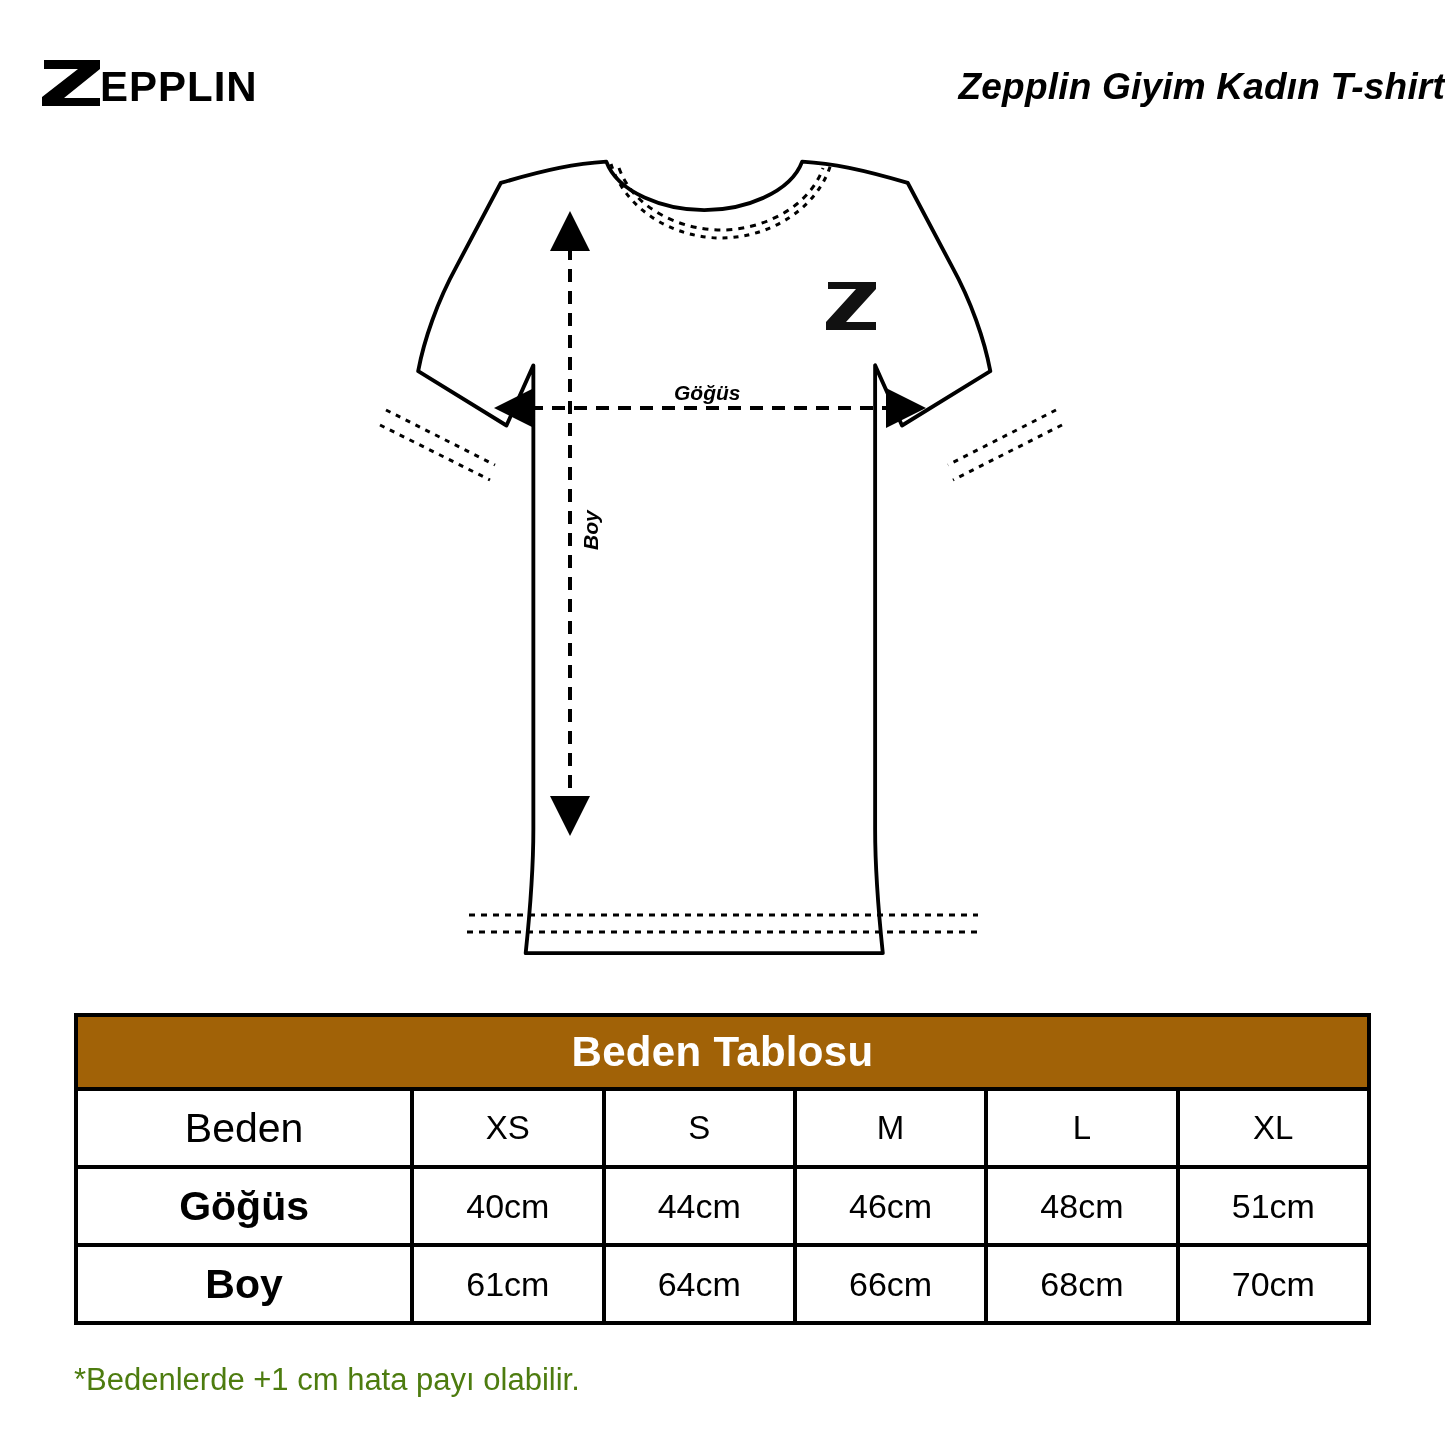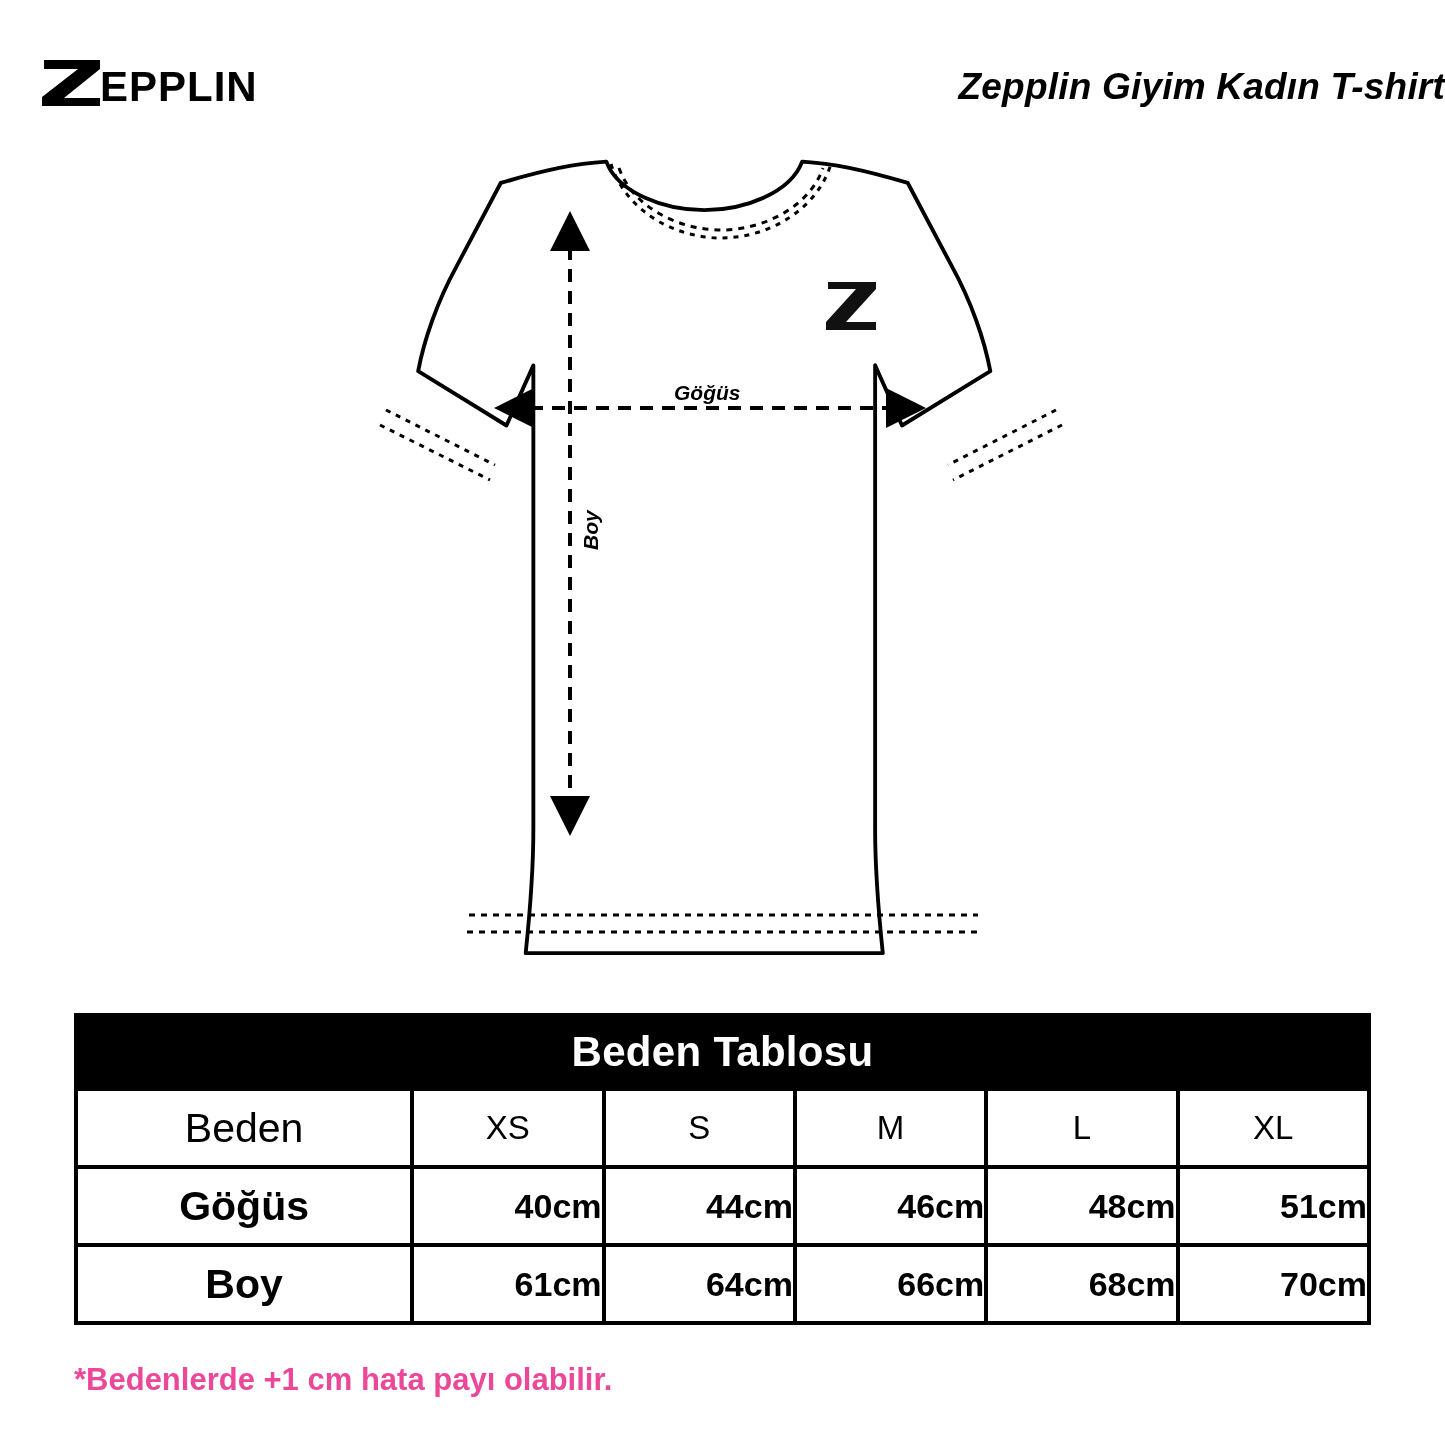--- a/index.html
+++ b/index.html
@@ -81,21 +81,21 @@
   table.size-table {
     border-collapse: collapse;
     width: 100%;
     table-layout: fixed;
   }
   table.size-table td, table.size-table th {
     border: 4px solid #000;
     padding: 0;
   }
   .title-row td {
-    background: #000000;
+    background: #a16207;
     color: #fff;
     text-align: center;
     font-size: 42px;
     font-weight: 700;
     height: 74px;
     letter-spacing: 0.3px;
   }
   .head-row td {
     height: 78px;
     text-align: center;
@@ -103,40 +103,40 @@
     font-weight: 400;
   }
   .head-row td.label-cell {
     font-size: 41px;
     font-weight: 400;
     text-align: center;
   }
   .data-row td {
     height: 78px;
     font-size: 34px;
-    text-align: right;
+    text-align: center;
     padding-left: 14px;
-    font-weight: 700;
+    font-weight: 400;
   }
   .data-row td.label-cell {
     font-size: 41px;
     font-weight: 700;
     text-align: center;
     padding-left: 0;
   }
   col.c0 { width: 26.0%; }
   col.c1, col.c2, col.c3, col.c4, col.c5 { width: 14.8%; }
 
   .footnote {
     position: absolute;
     left: 74px;
     top: 1362px;
     font-size: 31px;
-    font-weight: 700;
-    color: #ec4899;
+    font-weight: 400;
+    color: #4d7c0f;
   }
 </style>
 </head>
 <body>
 
 <div class="page">
 
   <div class="brand-logo">
     <svg width="230" height="56" viewBox="0 0 230 56" aria-hidden="true">
 

